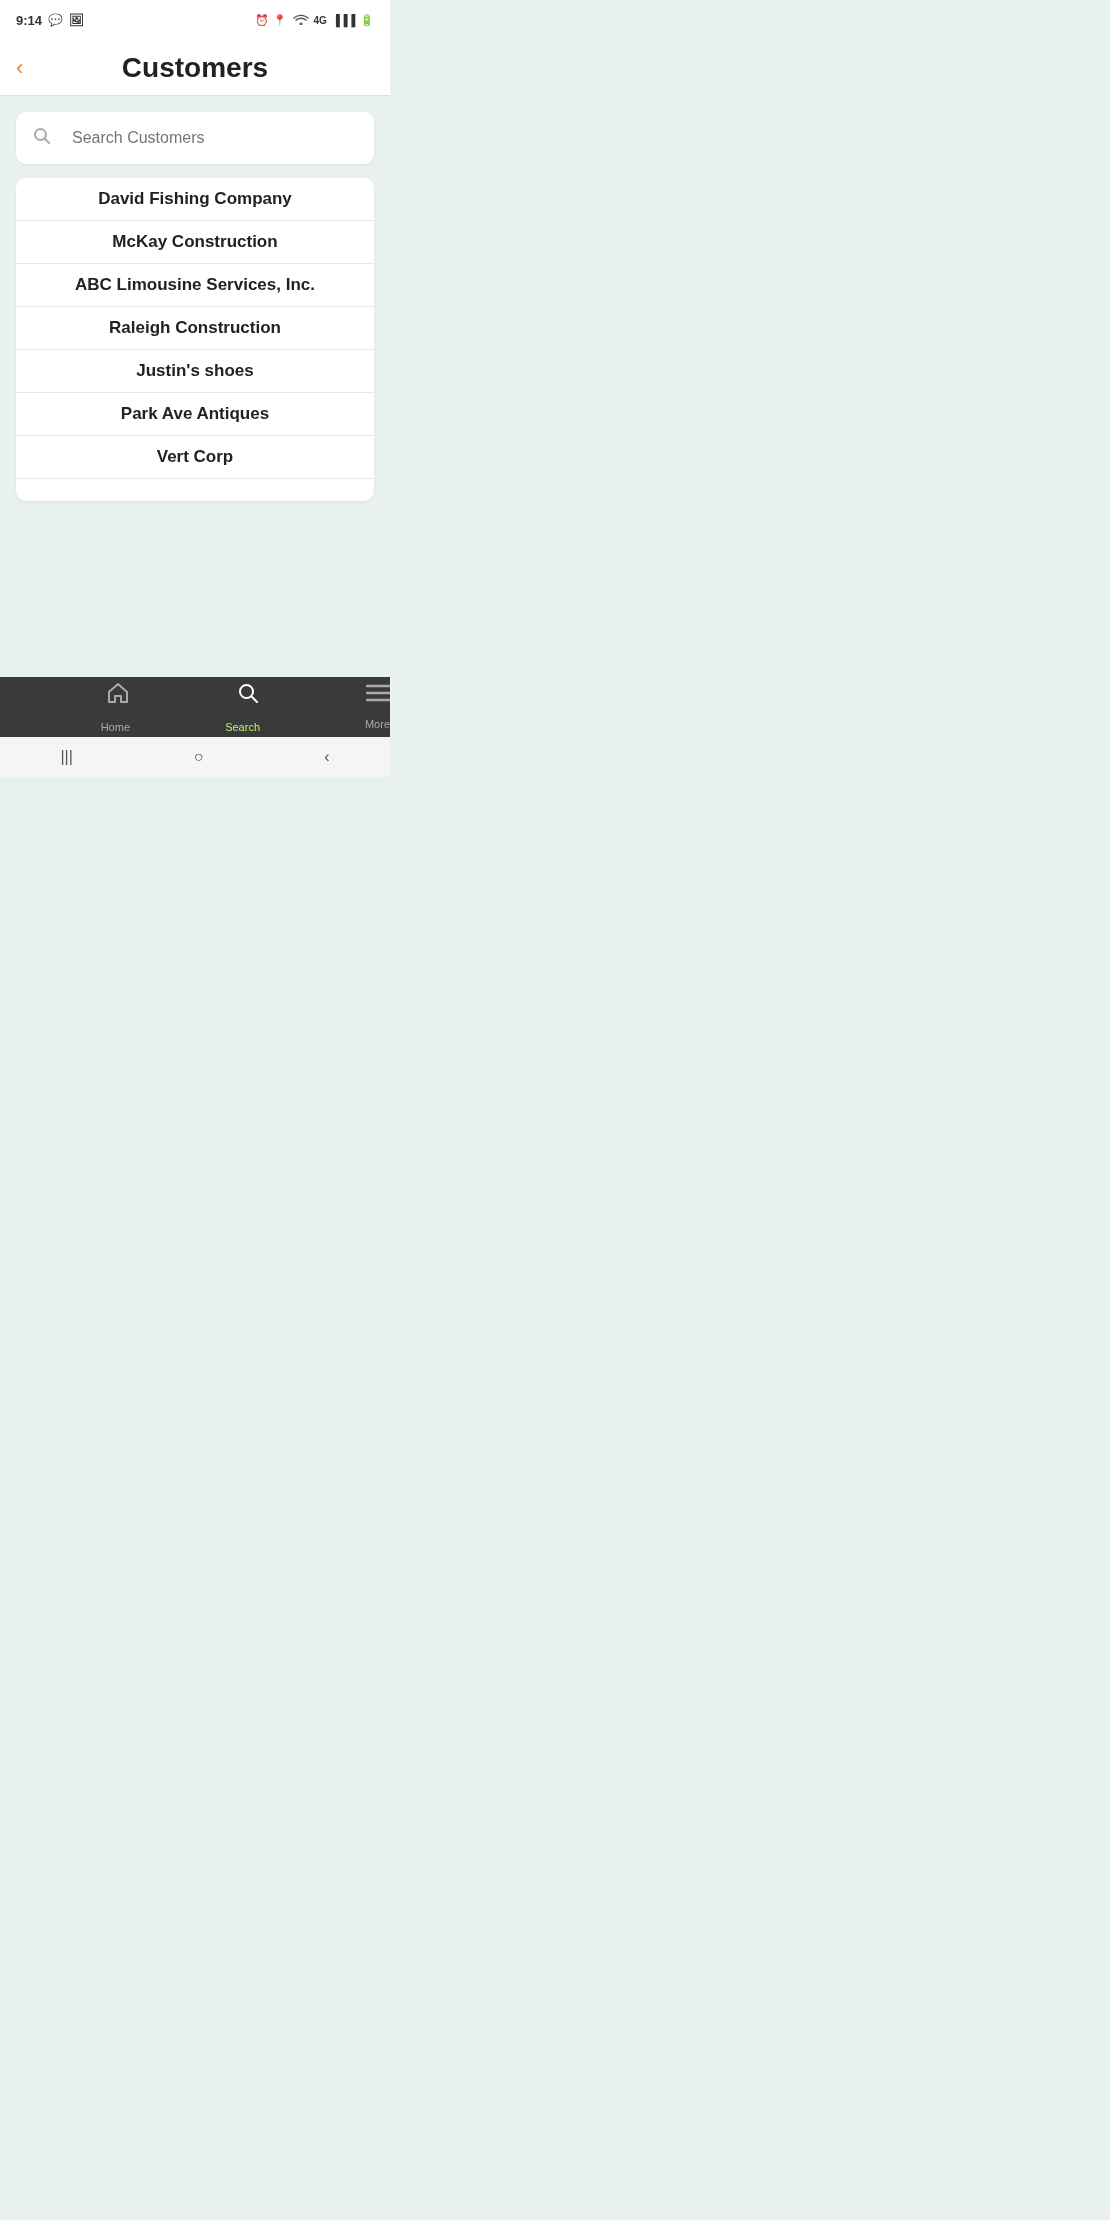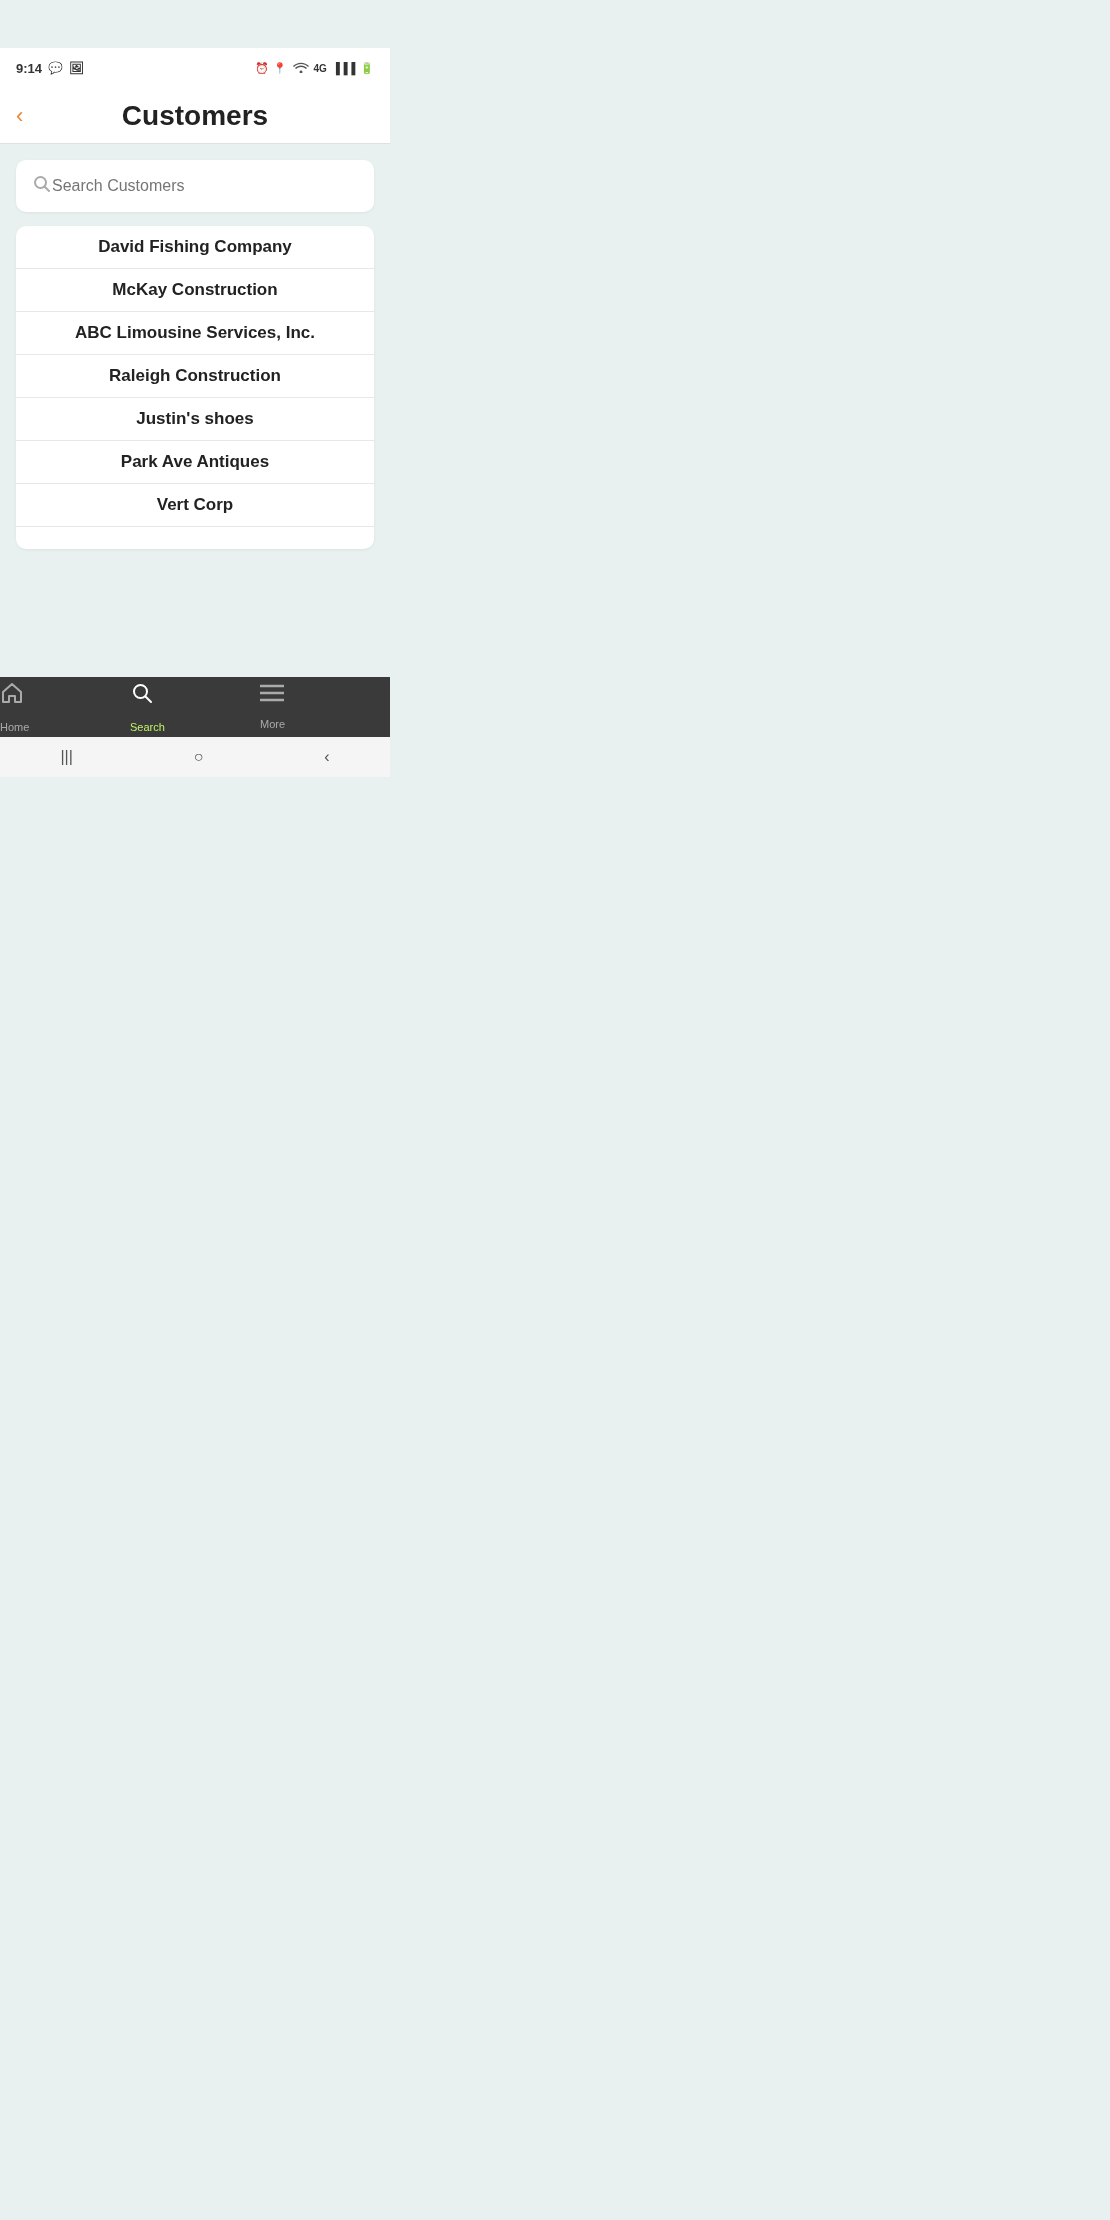--- a/index.html
+++ b/index.html
@@ -23,21 +23,20 @@
       width: 100%;
       height: 40px;
       background: #fff;
       display: flex;
       align-items: center;
       justify-content: space-between;
       padding: 0 16px;
       font-size: 13px;
       font-weight: 600;
       color: #333;
-      margin-top: 48px;
     }
 
     .status-bar-left {
       display: flex;
       align-items: center;
       gap: 6px;
     }
 
     .status-bar-right {
       display: flex;
@@ -81,21 +80,21 @@
       overflow-y: auto;
     }
 
     
     .search-container {
       background: #fff;
       border-radius: 10px;
       padding: 14px 16px;
       display: flex;
       align-items: center;
-      gap: 0;
+      gap: 20px;
       margin-bottom: 14px;
       box-shadow: 0 1px 3px rgba(0,0,0,0.06);
     }
 
     .search-icon-svg {
       color: #aaa;
       flex-shrink: 0;
     }
 
     .search-input {
@@ -138,21 +137,21 @@
       height: 60px;
       background: #3a3a3a;
       display: flex;
       align-items: center;
       justify-content: space-around;
     }
 
     .nav-item {
       display: flex;
       flex-direction: column;
-      align-items: flex-start;
+      align-items: flex-end;
       gap: 12px;
       color: #aaa;
       cursor: pointer;
       flex: 1;
     }
 
     .nav-item.active {
       color: #bef264;
     }
 

